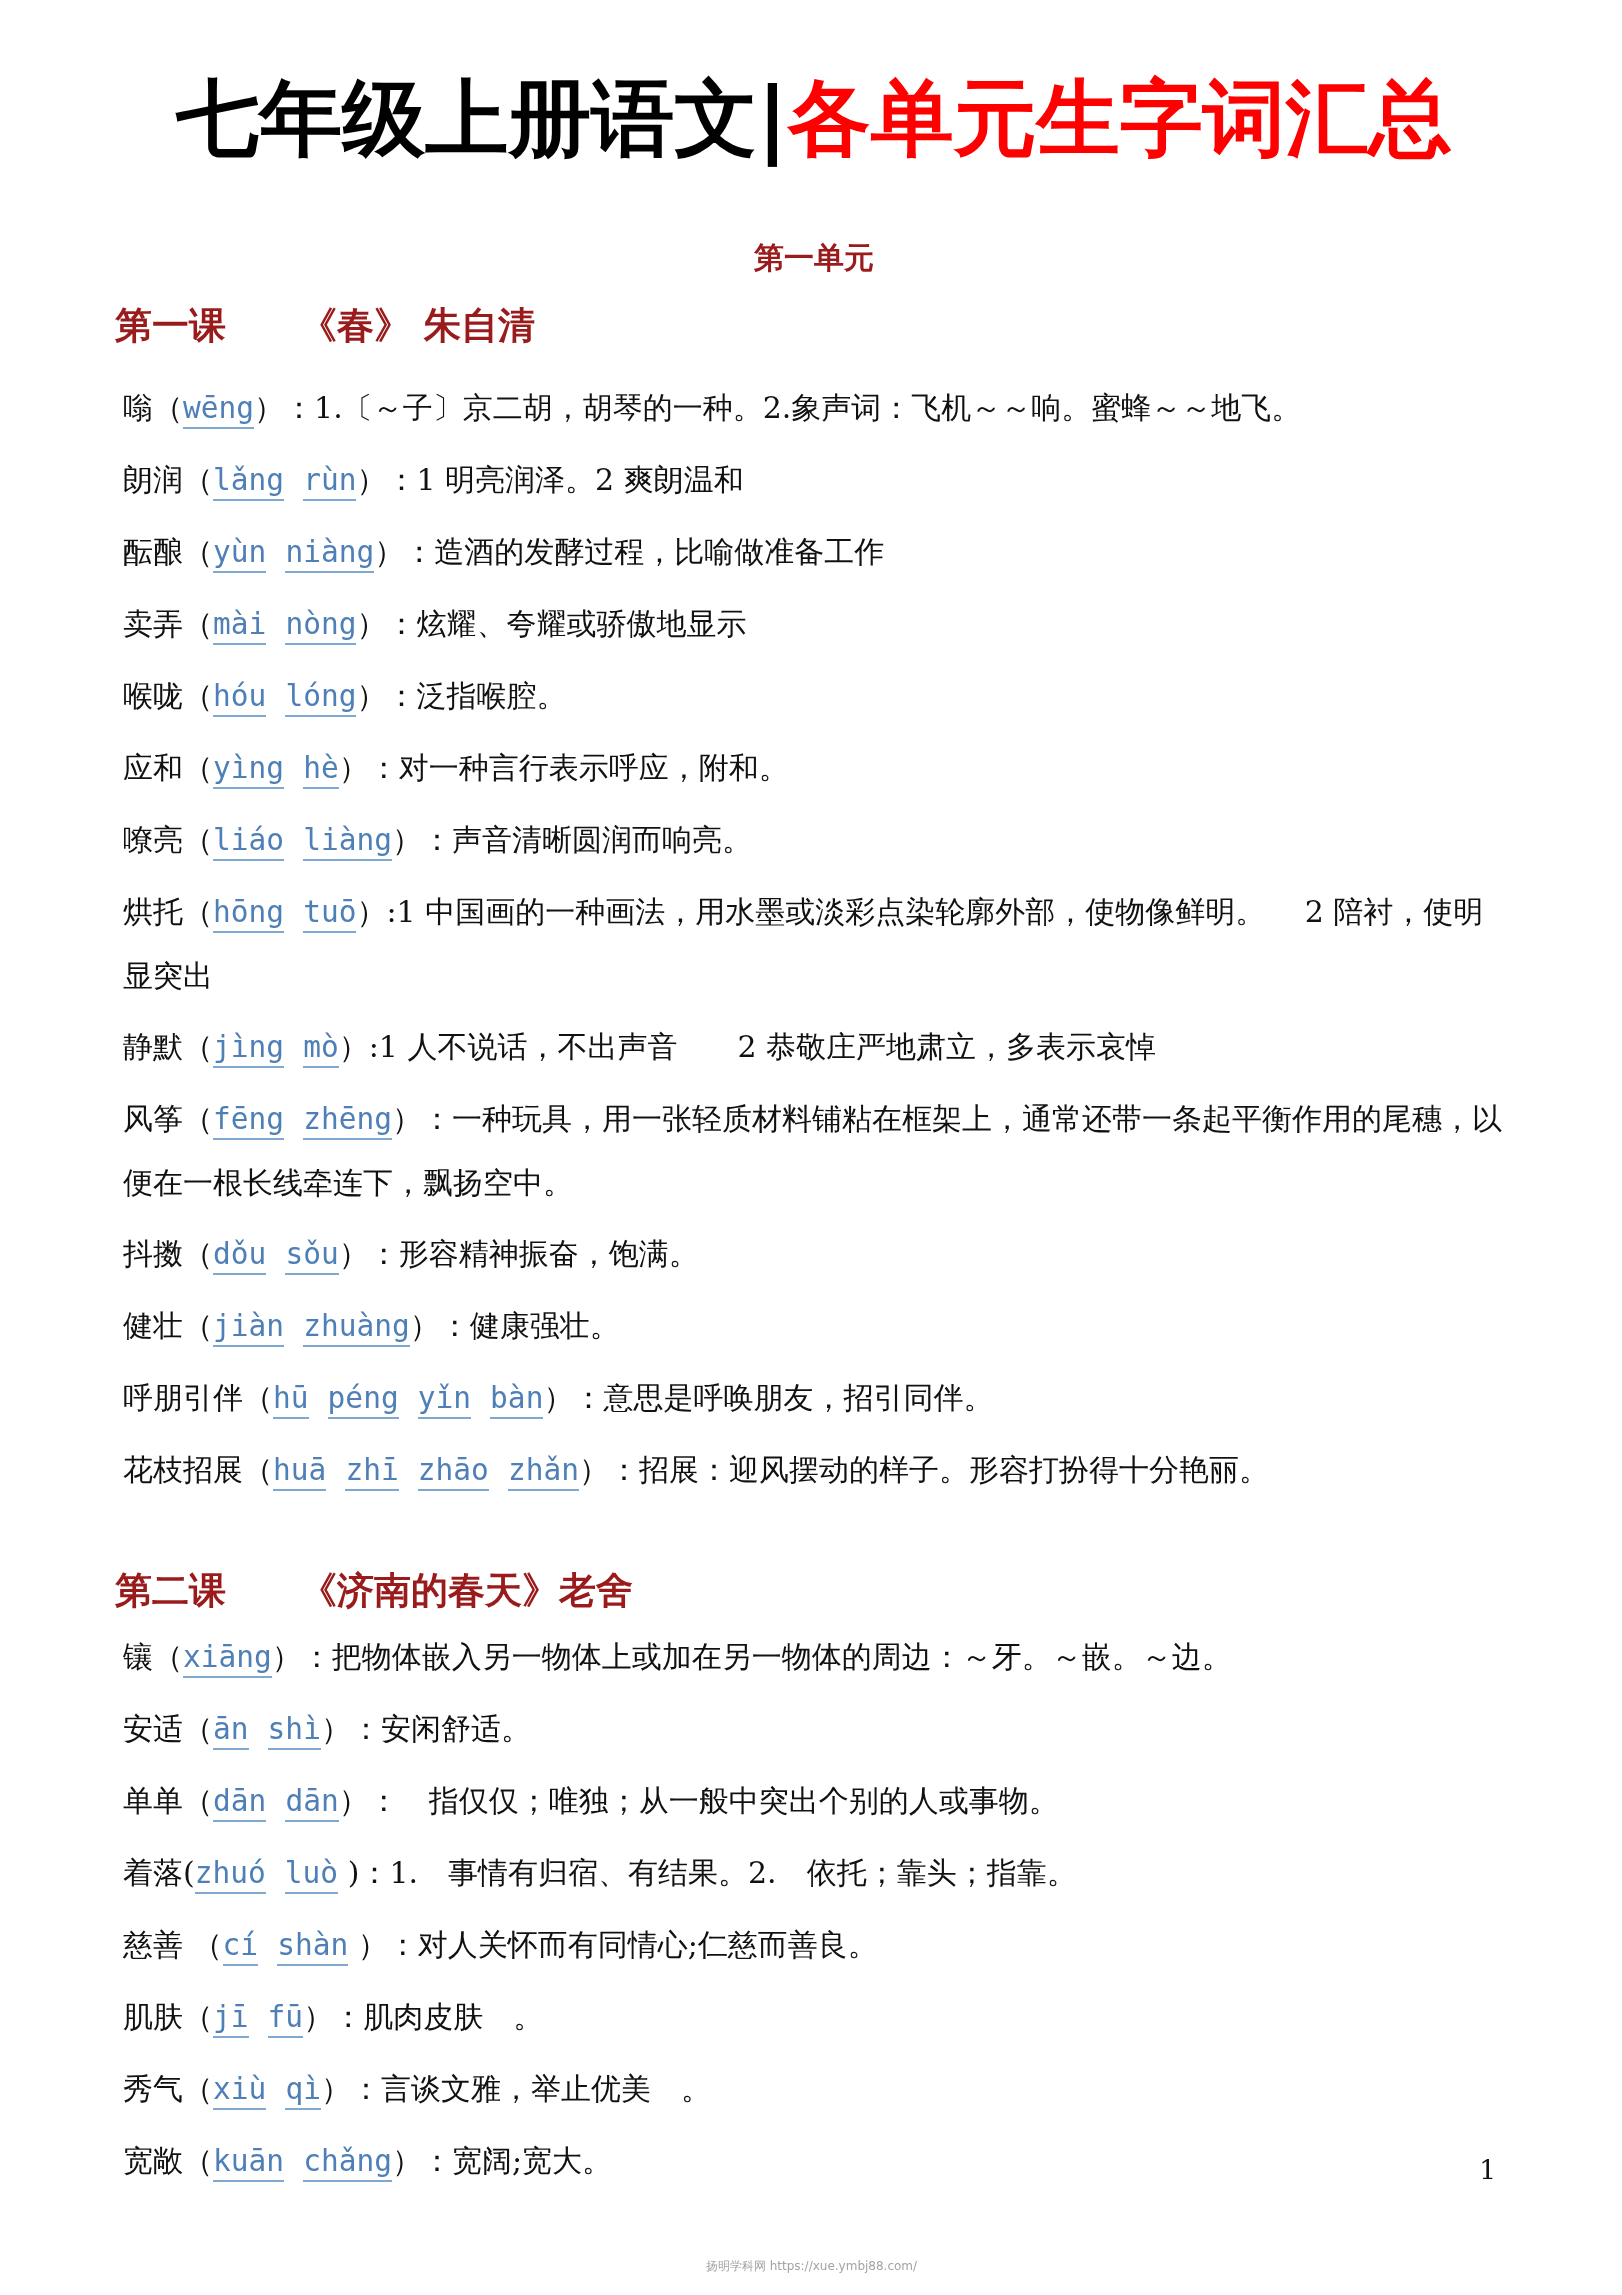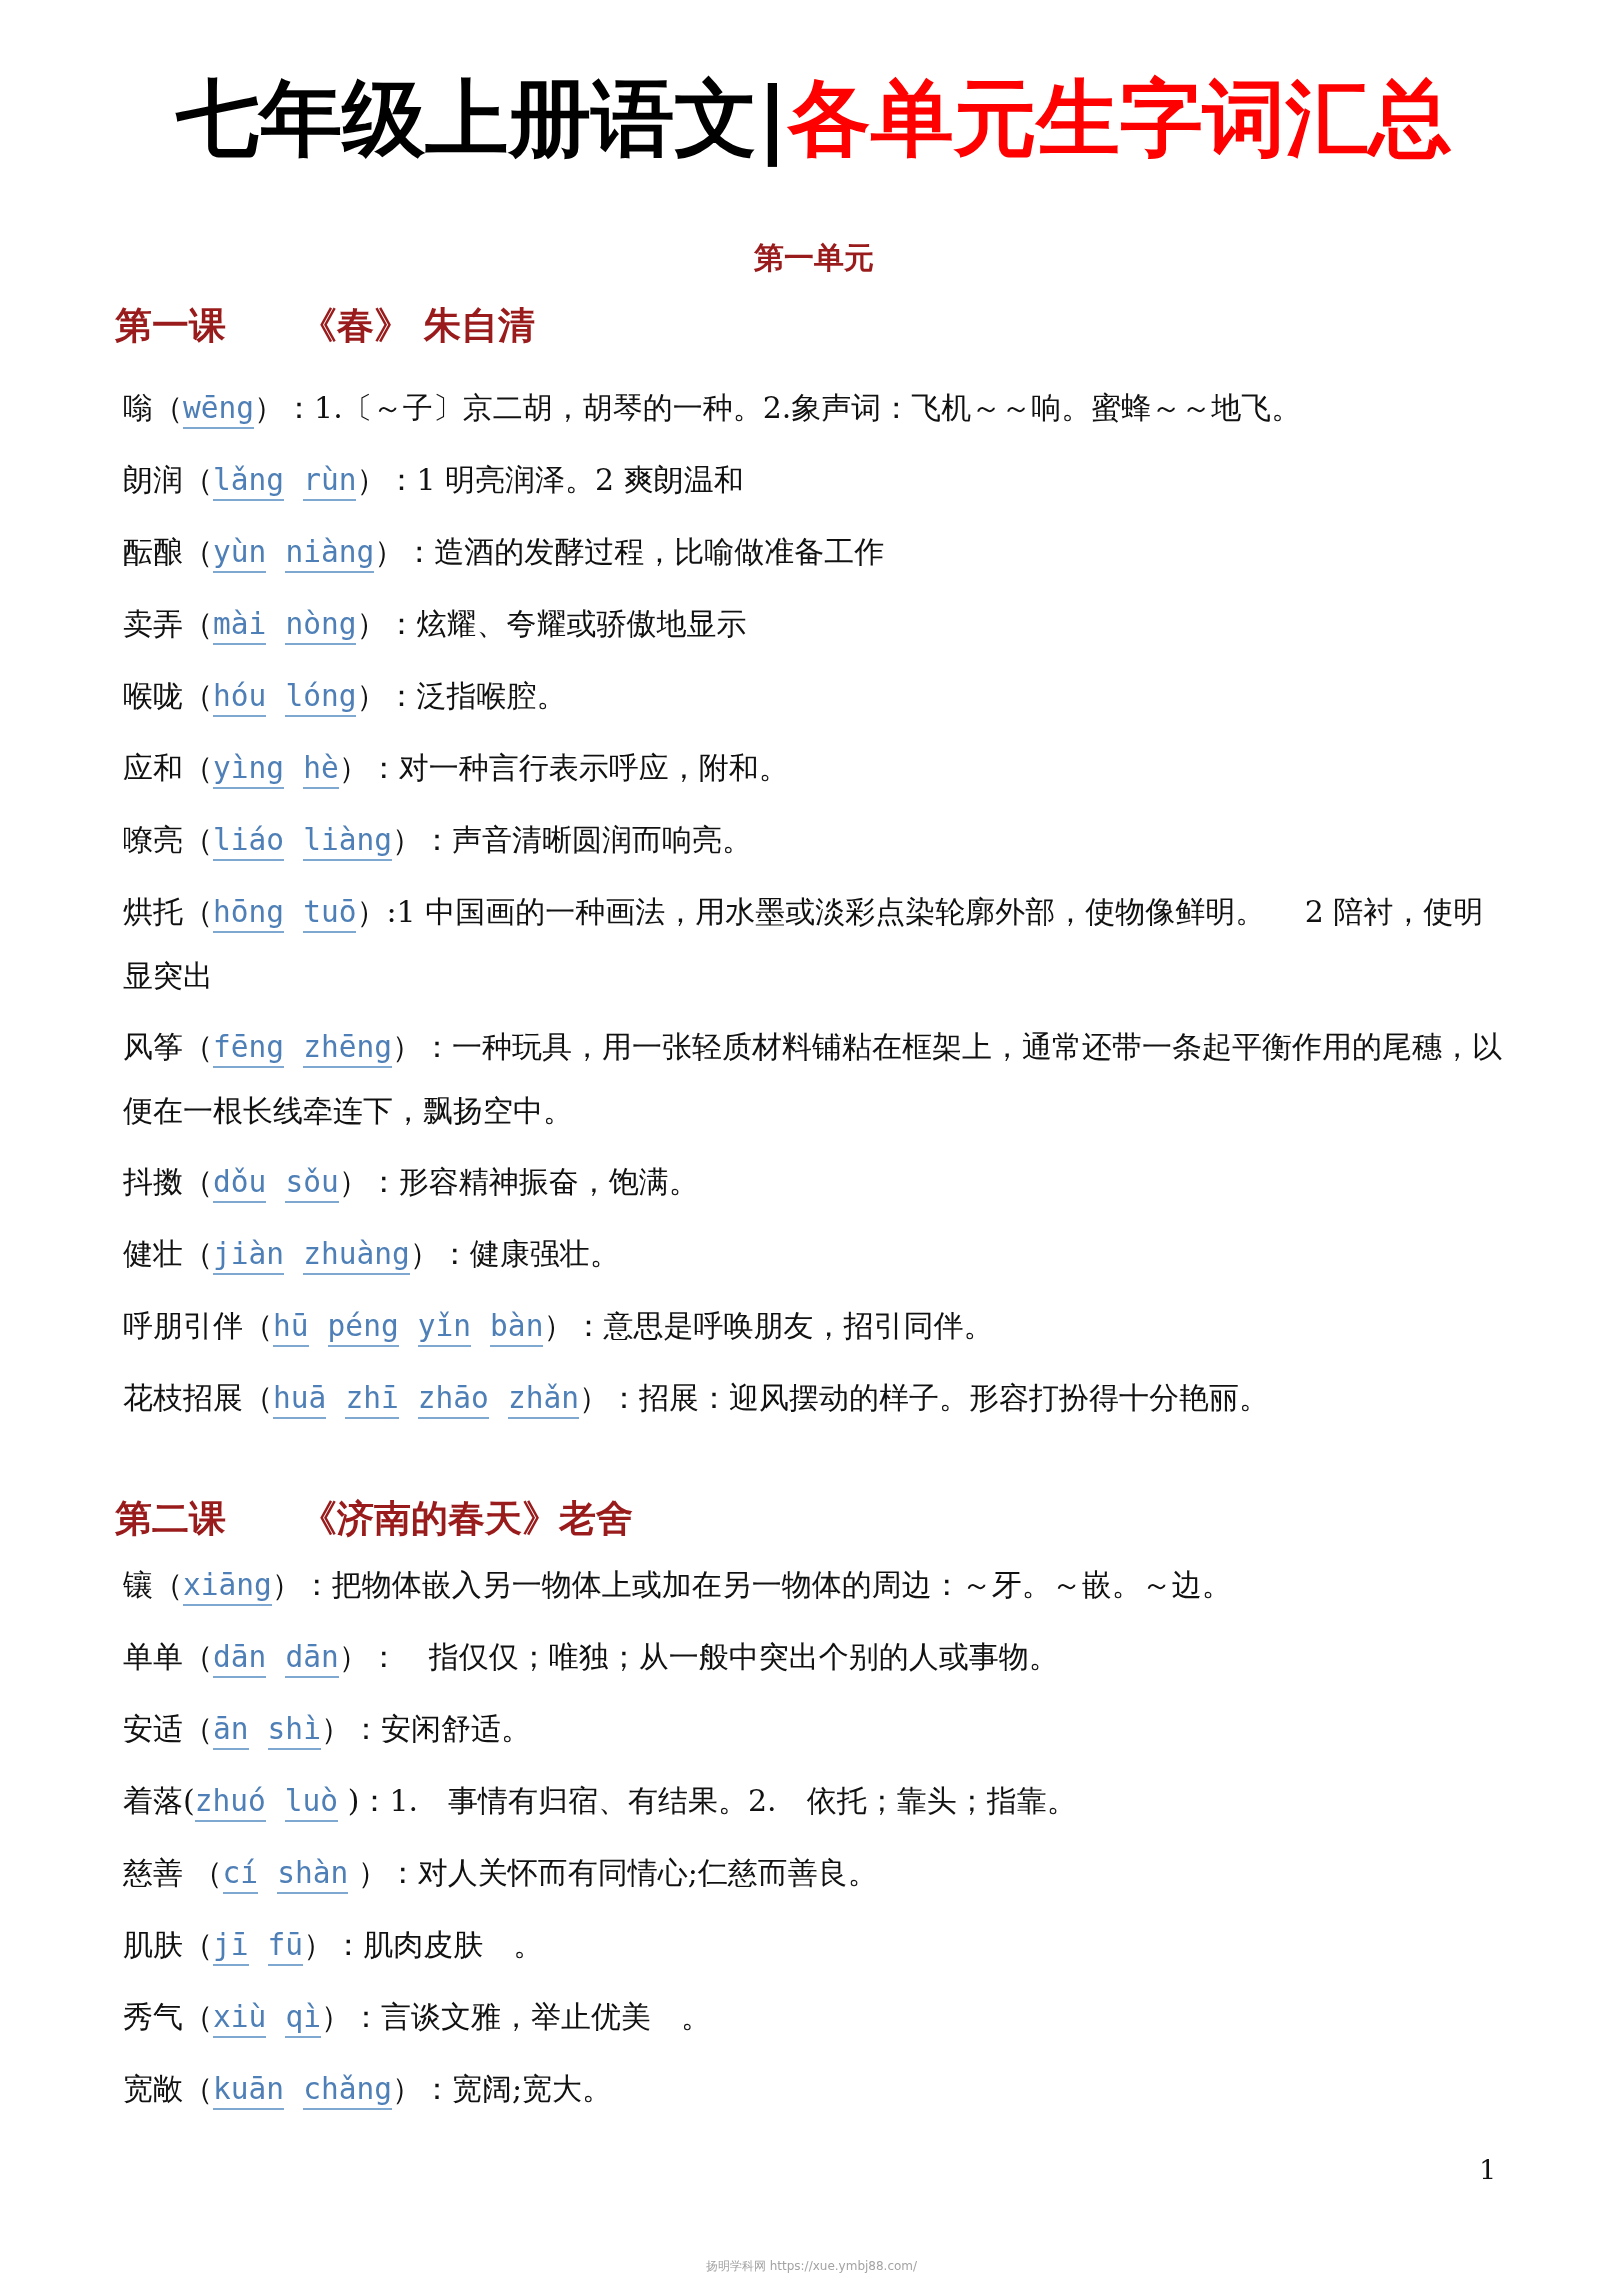--- a/index.html
+++ b/index.html
@@ -97,34 +97,35 @@
     <h3>第一课　　《春》 朱自清</h3>
     <div class="entries">
           <p><span>嗡</span><span>（</span><span class="py">wēng</span><span>）：</span><span>1.〔～子〕京二胡，胡琴的一种。2.象声词：飞机～～响。蜜蜂～～地飞。</span></p>
           <p><span>朗润</span><span>（</span><span class="py">lǎng</span>  <span class="py">rùn</span><span>）：</span><span>1 明亮润泽。2 爽朗温和</span></p>
           <p><span>酝酿</span><span>（</span><span class="py">yùn</span>  <span class="py">niàng</span><span>）：</span><span>造酒的发酵过程，比喻做准备工作</span></p>
           <p><span>卖弄</span><span>（</span><span class="py">mài</span>  <span class="py">nòng</span><span>）：</span><span>炫耀、夸耀或骄傲地显示</span></p>
           <p><span>喉咙</span><span>（</span><span class="py">hóu</span>  <span class="py">lóng</span><span>）：</span><span>泛指喉腔。</span></p>
           <p><span>应和</span><span>（</span><span class="py">yìng</span>  <span class="py">hè</span><span>）：</span><span>对一种言行表示呼应，附和。</span></p>
           <p><span>嘹亮</span><span>（</span><span class="py">liáo</span>  <span class="py">liàng</span><span>）：</span><span>声音清晰圆润而响亮。</span></p>
           <p><span>烘托</span><span>（</span><span class="py">hōng</span>  <span class="py">tuō</span><span>）:</span><span>1 中国画的一种画法，用水墨或淡彩点染轮廓外部，使物像鲜明。　 2 陪衬，使明显突出</span></p>
+          <p><span>静默</span><span>（</span><span class="py">jìng</span>  <span class="py">mò</span><span>）:</span><span>1 人不说话，不出声音　　2 恭敬庄严地肃立，多表示哀悼</span></p>
           <p><span>风筝</span><span>（</span><span class="py">fēng</span>  <span class="py">zhēng</span><span>）：</span><span>一种玩具，用一张轻质材料铺粘在框架上，通常还带一条起平衡作用的尾穗，以便在一根长线牵连下，飘扬空中。</span></p>
           <p><span>抖擞</span><span>（</span><span class="py">dǒu</span>  <span class="py">sǒu</span><span>）：</span><span>形容精神振奋，饱满。</span></p>
           <p><span>健壮</span><span>（</span><span class="py">jiàn</span>  <span class="py">zhuàng</span><span>）：</span><span>健康强壮。</span></p>
           <p><span>呼朋引伴</span><span>（</span><span class="py">hū</span>  <span class="py">péng</span>  <span class="py">yǐn</span>  <span class="py">bàn</span><span>）：</span><span>意思是呼唤朋友，招引同伴。</span></p>
           <p><span>花枝招展</span><span>（</span><span class="py">huā</span>  <span class="py">zhī</span>  <span class="py">zhāo</span>  <span class="py">zhǎn</span><span>）：</span><span>招展：迎风摆动的样子。形容打扮得十分艳丽。</span></p>
         </div>
   </section>
 
   <section class="lesson">
     <h3>第二课　　《济南的春天》老舍</h3>
     <div class="entries">
           <p><span>镶</span><span>（</span><span class="py">xiāng</span><span>）：</span><span>把物体嵌入另一物体上或加在另一物体的周边：～牙。～嵌。～边。</span></p>
+          <p><span>安适</span><span>（</span><span class="py">ān</span>  <span class="py">shì</span><span>）：</span><span>安闲舒适。</span></p>
           <p><span>单单</span><span>（</span><span class="py">dān</span>  <span class="py">dān</span><span>）：</span><span>　指仅仅；唯独；从一般中突出个别的人或事物。</span></p>
-          <p><span>安适</span><span>（</span><span class="py">ān</span>  <span class="py">shì</span><span>）：</span><span>安闲舒适。</span></p>
           <p><span>着落</span><span>(</span><span class="py">zhuó</span>  <span class="py">luò</span><span> )：</span><span>1.　事情有归宿、有结果。2.　依托；靠头；指靠。</span></p>
           <p><span>慈善</span><span> （</span><span class="py">cí</span>  <span class="py">shàn</span><span> ）：</span><span>对人关怀而有同情心;仁慈而善良。</span></p>
           <p><span>肌肤</span><span>（</span><span class="py">jī</span>  <span class="py">fū</span><span>）：</span><span>肌肉皮肤　。</span></p>
           <p><span>秀气</span><span>（</span><span class="py">xiù</span>  <span class="py">qì</span><span>）：</span><span>言谈文雅，举止优美　。</span></p>
           <p><span>宽敞</span><span>（</span><span class="py">kuān</span>  <span class="py">chǎng</span><span>）：</span><span>宽阔;宽大。</span></p>
         </div>
   </section>
 </div>
 
   <div class="page-num">1</div>

